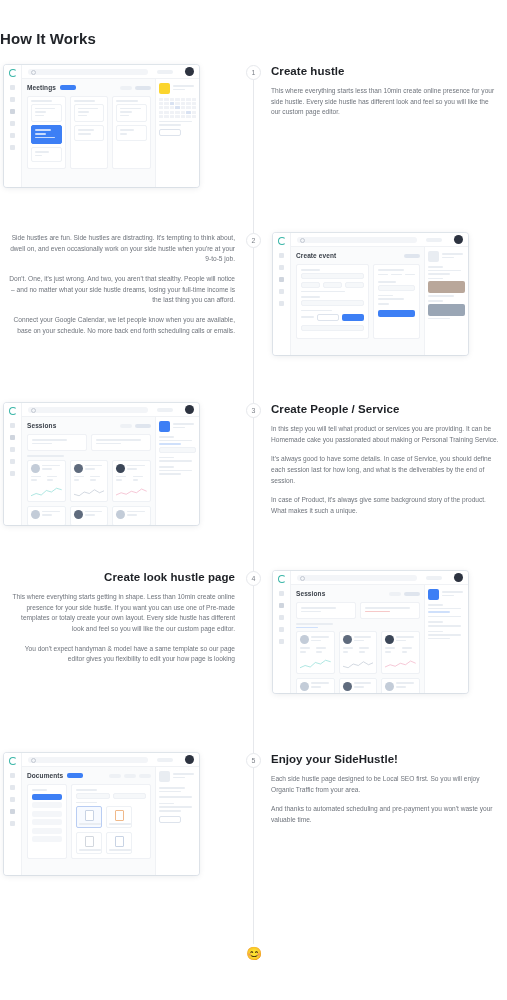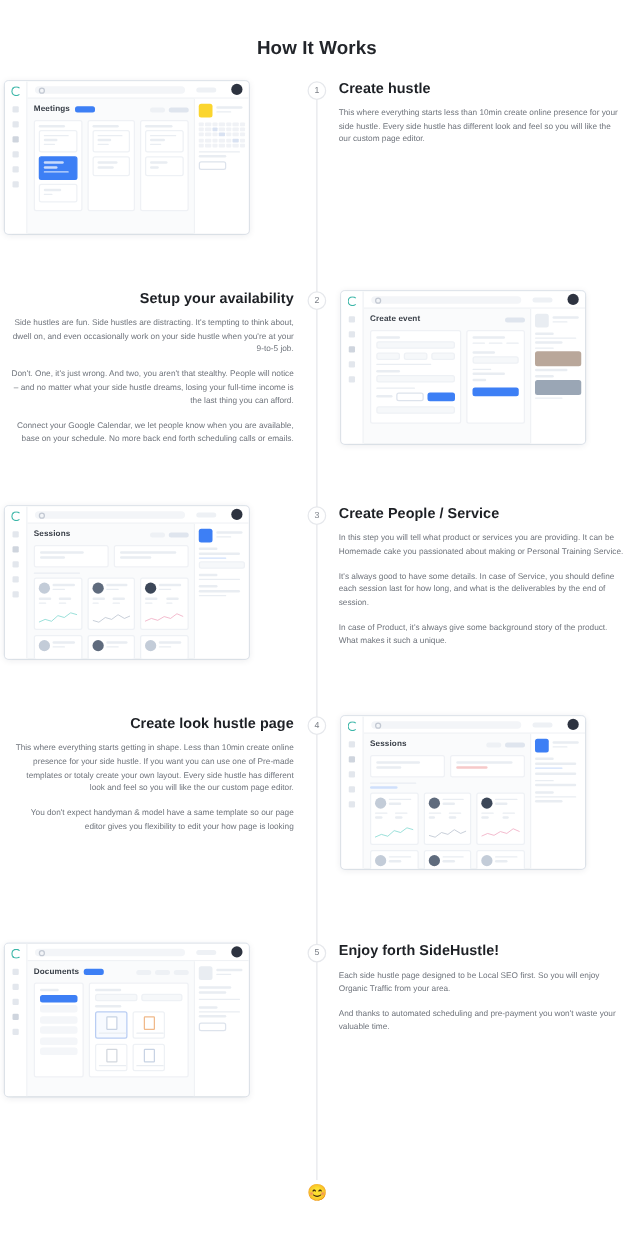--- a/index.html
+++ b/index.html
@@ -11,21 +11,21 @@
     width: 507px;
     height: 1000px;
     position: relative;
     font-family: "Liberation Sans", sans-serif;
     color: #2b2b2b;
     overflow: hidden;
   }
 
   
   .page-title {
-    text-align: center;
+    text-align: left;
     font-size: 15px;
     font-weight: 700;
     color: #22252a;
     letter-spacing: .1px;
     padding-top: 30px;
     margin: 0;
   }
 
   
   .timeline-line {
@@ -391,21 +391,20 @@
         <h3>Create hustle</h3>
         <p>This where everything starts less than 10min create online presence for your side hustle. Every side hustle has different look and feel so you will like the our custom page editor.</p>
       </div>
     </div>
   </div>
 
   <div class="step" style="margin-top:46px;">
     <div class="num">2</div>
     <div class="col-left">
       <div class="txt right-align">
-        <h3>Setup your availability</h3>
         <p>Side hustles are fun. Side hustles are distracting. It's tempting to think about, dwell on, and even occasionally work on your side hustle when you're at your 9-to-5 job.</p>
         <p>Don't. One, it's just wrong. And two, you aren't that stealthy. People will notice – and no matter what your side hustle dreams, losing your full-time income is the last thing you can afford.</p>
         <p>Connect your Google Calendar, we let people know when you are available, base on your schedule. No more back end forth scheduling calls or emails.</p>
       </div>
     </div>
     <div class="col-right">
       <div class="shot r">
         <div class="sb-top">
           <div class="sb-search"></div>
           <div class="sb-mini"></div>
@@ -902,20 +901,20 @@
           <div class="ln w90" style="margin-top:4px;"></div>
           <div class="ln w40" style="margin-top:5px;"></div>
           <div class="ln w90"></div>
             <div class="ln w60"></div>
           <div class="btn-o" style="margin-top:4px;"></div>
         </div>
       </div>
     </div>
     <div class="col-right">
       <div class="txt">
-        <h3>Enjoy forth SideHustle!</h3>
+        <h3>Enjoy your SideHustle!</h3>
         <p>Each side hustle page designed to be Local SEO first. So you will enjoy Organic Traffic from your area.</p>
         <p>And thanks to automated scheduling and pre-payment you won't waste your valuable time.</p>
       </div>
     </div>
   </div>
 
 </div>
 
 </body></html>

